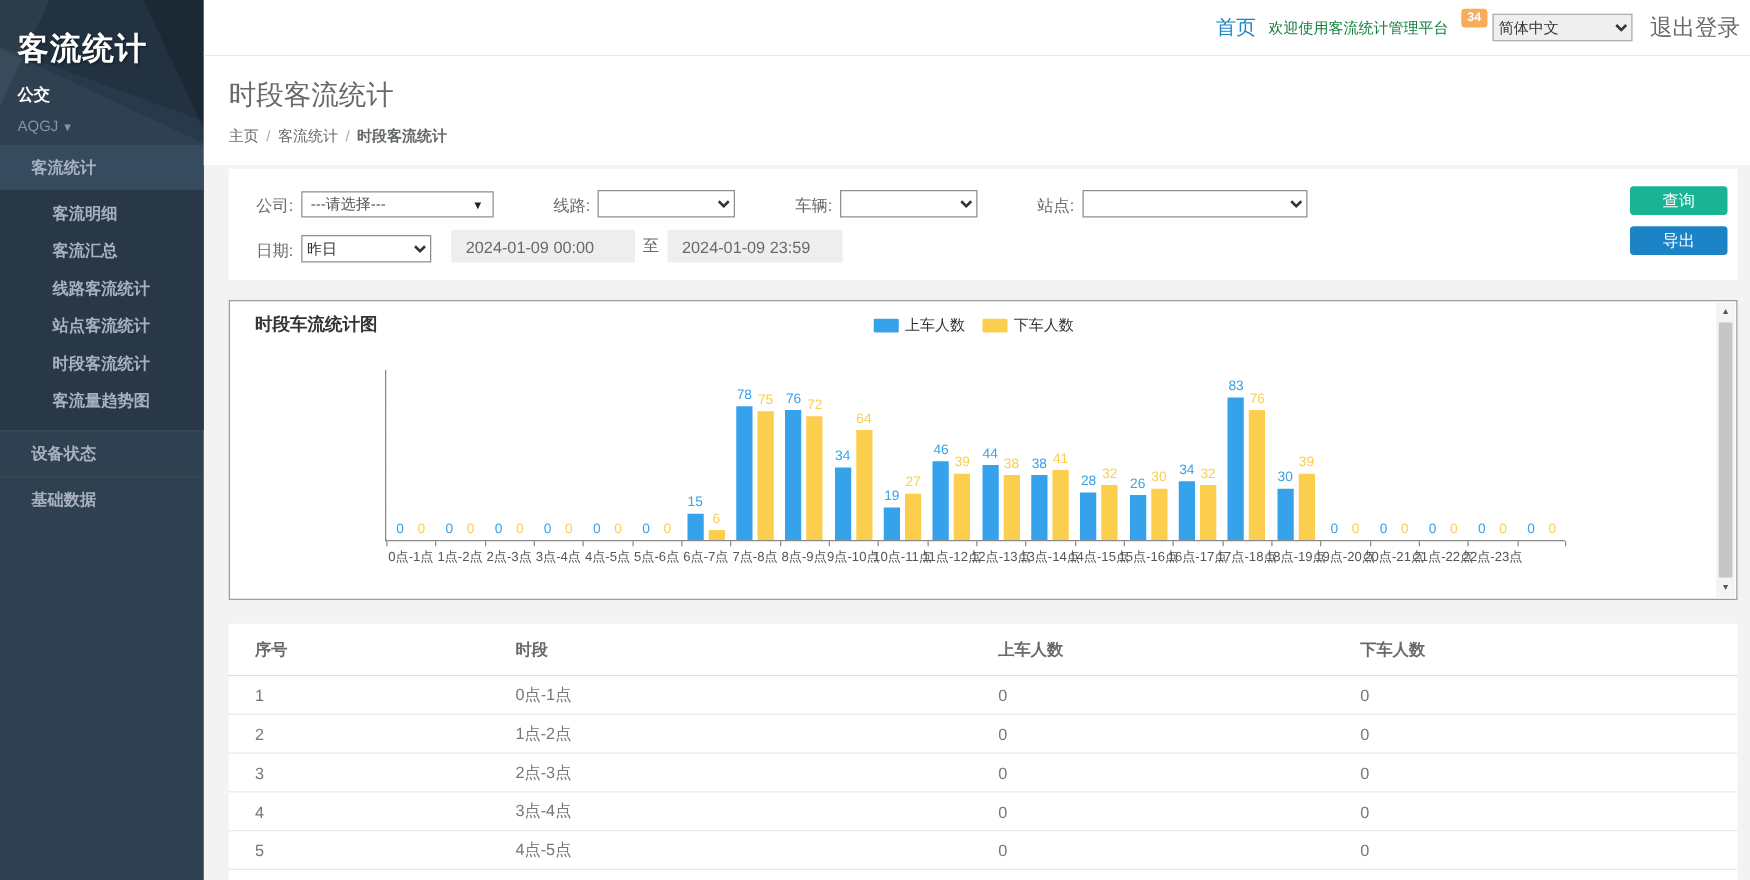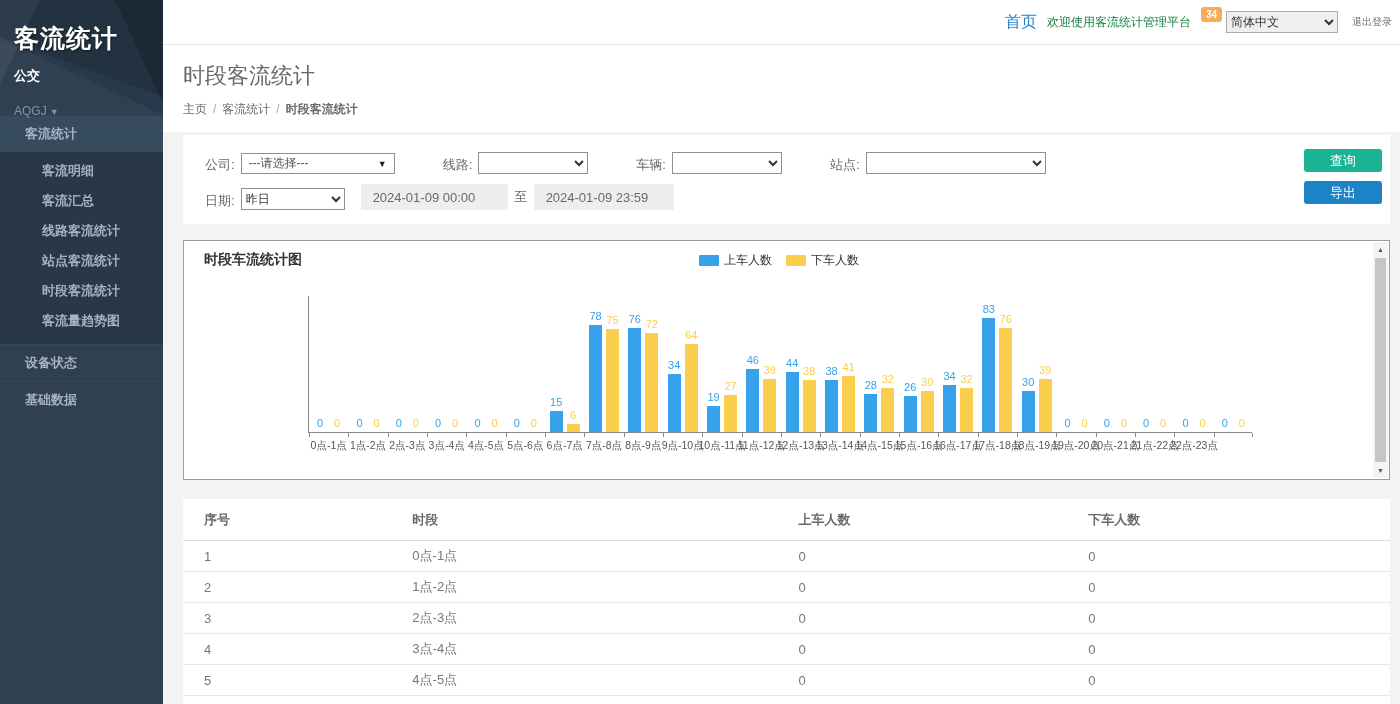--- a/index.html
+++ b/index.html
@@ -12,41 +12,41 @@
   .logo-panel { height:116px; padding:22px 0 0 14px;
     background-color:#27394a;
     background-image:
       linear-gradient(115deg, rgba(255,255,255,0.05) 18%, transparent 18.5%),
       linear-gradient(245deg, rgba(0,0,0,0.18) 22%, transparent 22.5%),
       linear-gradient(25deg, rgba(255,255,255,0.04) 40%, transparent 40.5%),
       linear-gradient(200deg, rgba(0,0,0,0.12) 55%, transparent 55.5%); }
   .app-title { color:#fff; font-size:25px; font-weight:bold; letter-spacing:1px;
     text-shadow:1px 1px 2px rgba(0,0,0,.5); }
   .org-name { color:#fff; font-size:13px; font-weight:bold; margin-top:12px; }
-  .org-code { color:#8095a8; font-size:12px; margin-top:19px; }
+  .org-code { color:#8095a8; font-size:12px; margin-top:9px; }
   .caret { font-size:9px; color:#8095a8; margin-left:3px; }
   .nav-item { display:block; padding:9px 0 9px 25px; font-size:13px; font-weight:bold;
     color:#a7b1c2; cursor:pointer; }
   .nav-item.active { background:#364b5e; }
   .nav-sub { background:#293846; padding:4px 0 8px 0; }
   .nav-sub div { padding:6px 0 6px 42px; font-size:13px; font-weight:bold;
     color:#a7b1c2; cursor:pointer; }
   .nav-sep { border-top:1px solid rgba(255,255,255,0.04); }
 
   
   .main { position:absolute; left:163px; top:0; width:1237px; height:704px; }
   .topbar { height:45px; background:#fff; border-bottom:1px solid #e7eaec;
     display:flex; align-items:center; justify-content:flex-end; padding-right:8px; }
   .home-link { color:#1c84c6; font-size:16px; margin-right:10px; cursor:pointer; }
   .welcome { color:#15803d; font-size:12px; margin-right:10px; }
   .badge { background:#f8ac59; color:#fff; font-size:10px; font-weight:bold;
     border-radius:3px; padding:2px 5px; position:relative; top:-8px; margin-right:4px; }
   .lang-select { width:112px; height:22px; font-size:12px; color:#333;
     border:1px solid #abadb3; margin-right:14px; }
-  .logout { color:#676a6c; font-size:10px; cursor:pointer; }
+  .logout { color:#676a6c; font-size:18px; cursor:pointer; }
 
   .page-heading { background:#fff; padding:16px 0 14px 20px; }
   .page-title { color:#676a6c; font-size:22px; font-weight:400; }
   .breadcrumb { margin-top:10px; font-size:12px; color:#676a6c; }
   .breadcrumb .sep { color:#aaa; margin:0 6px; }
   .breadcrumb .current { font-weight:bold; }
 
   .content { padding:3px 10px 0 20px; }
 
   

